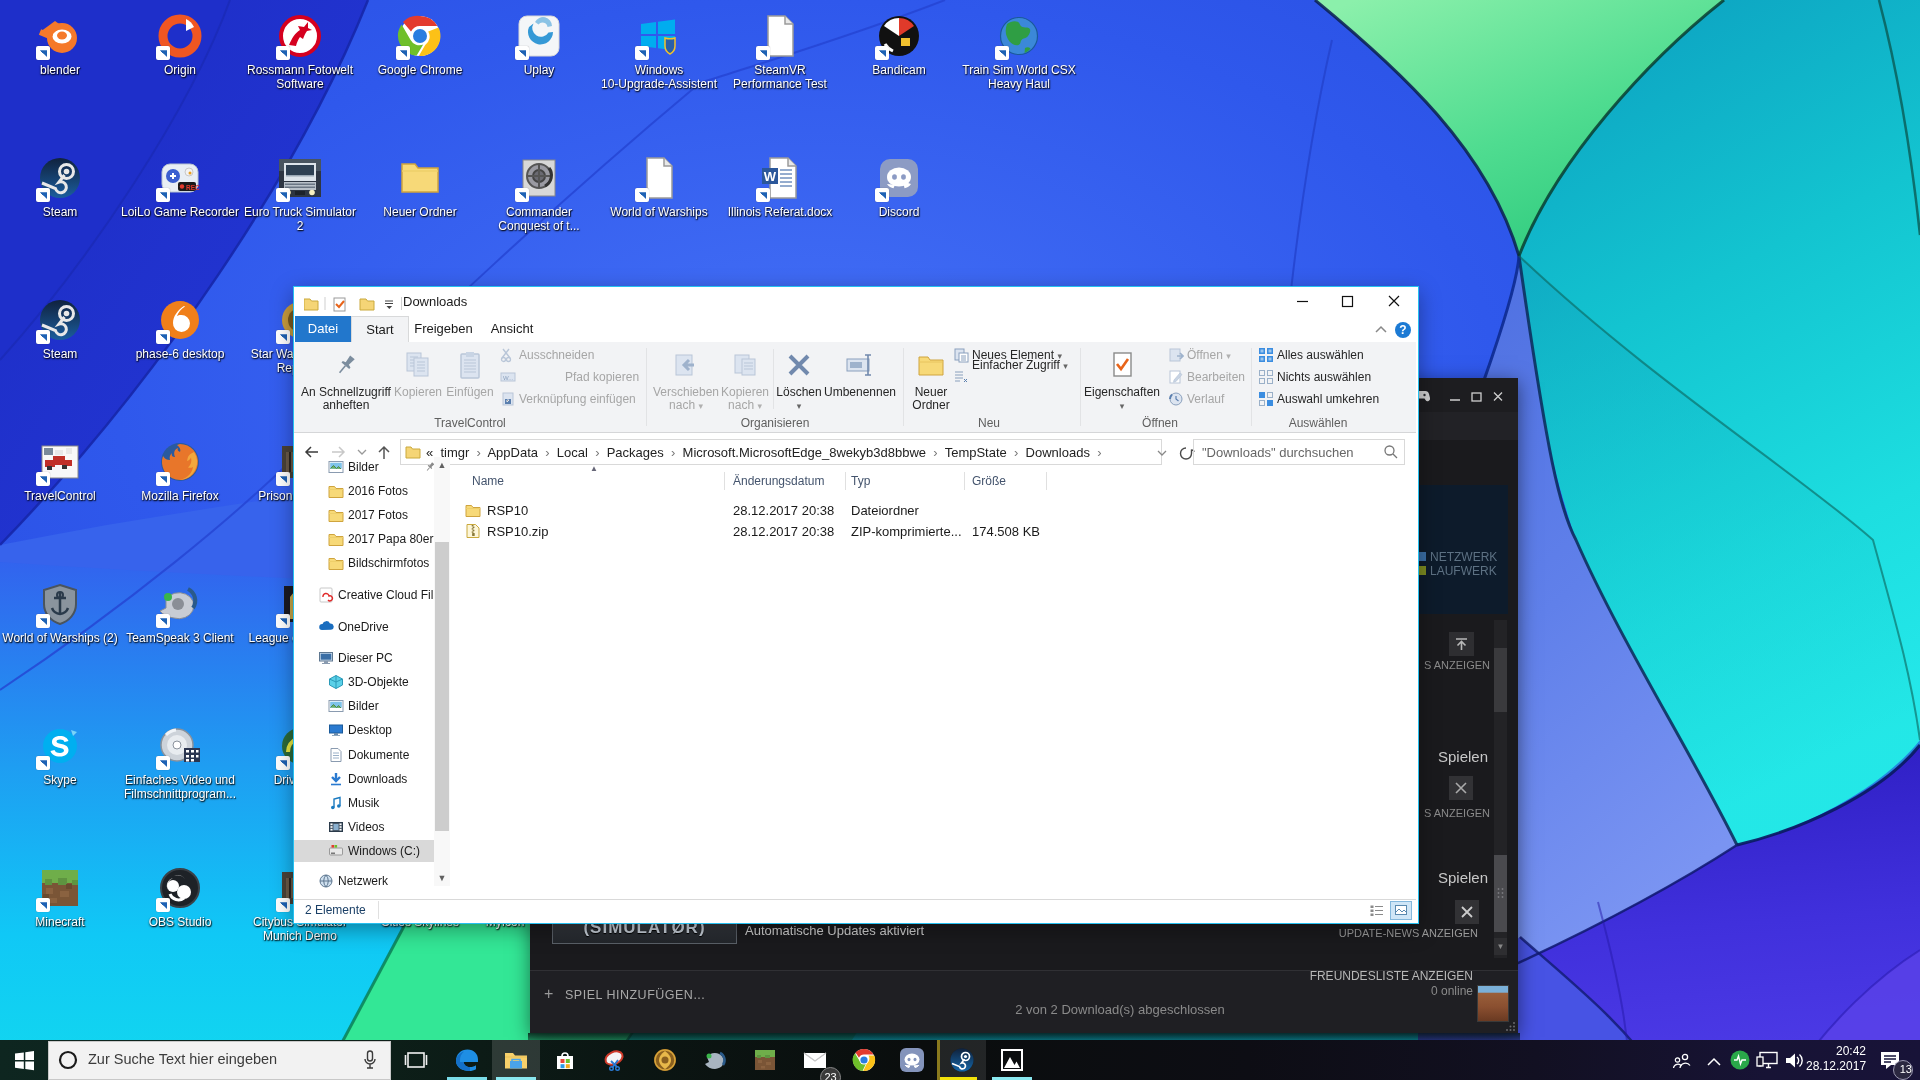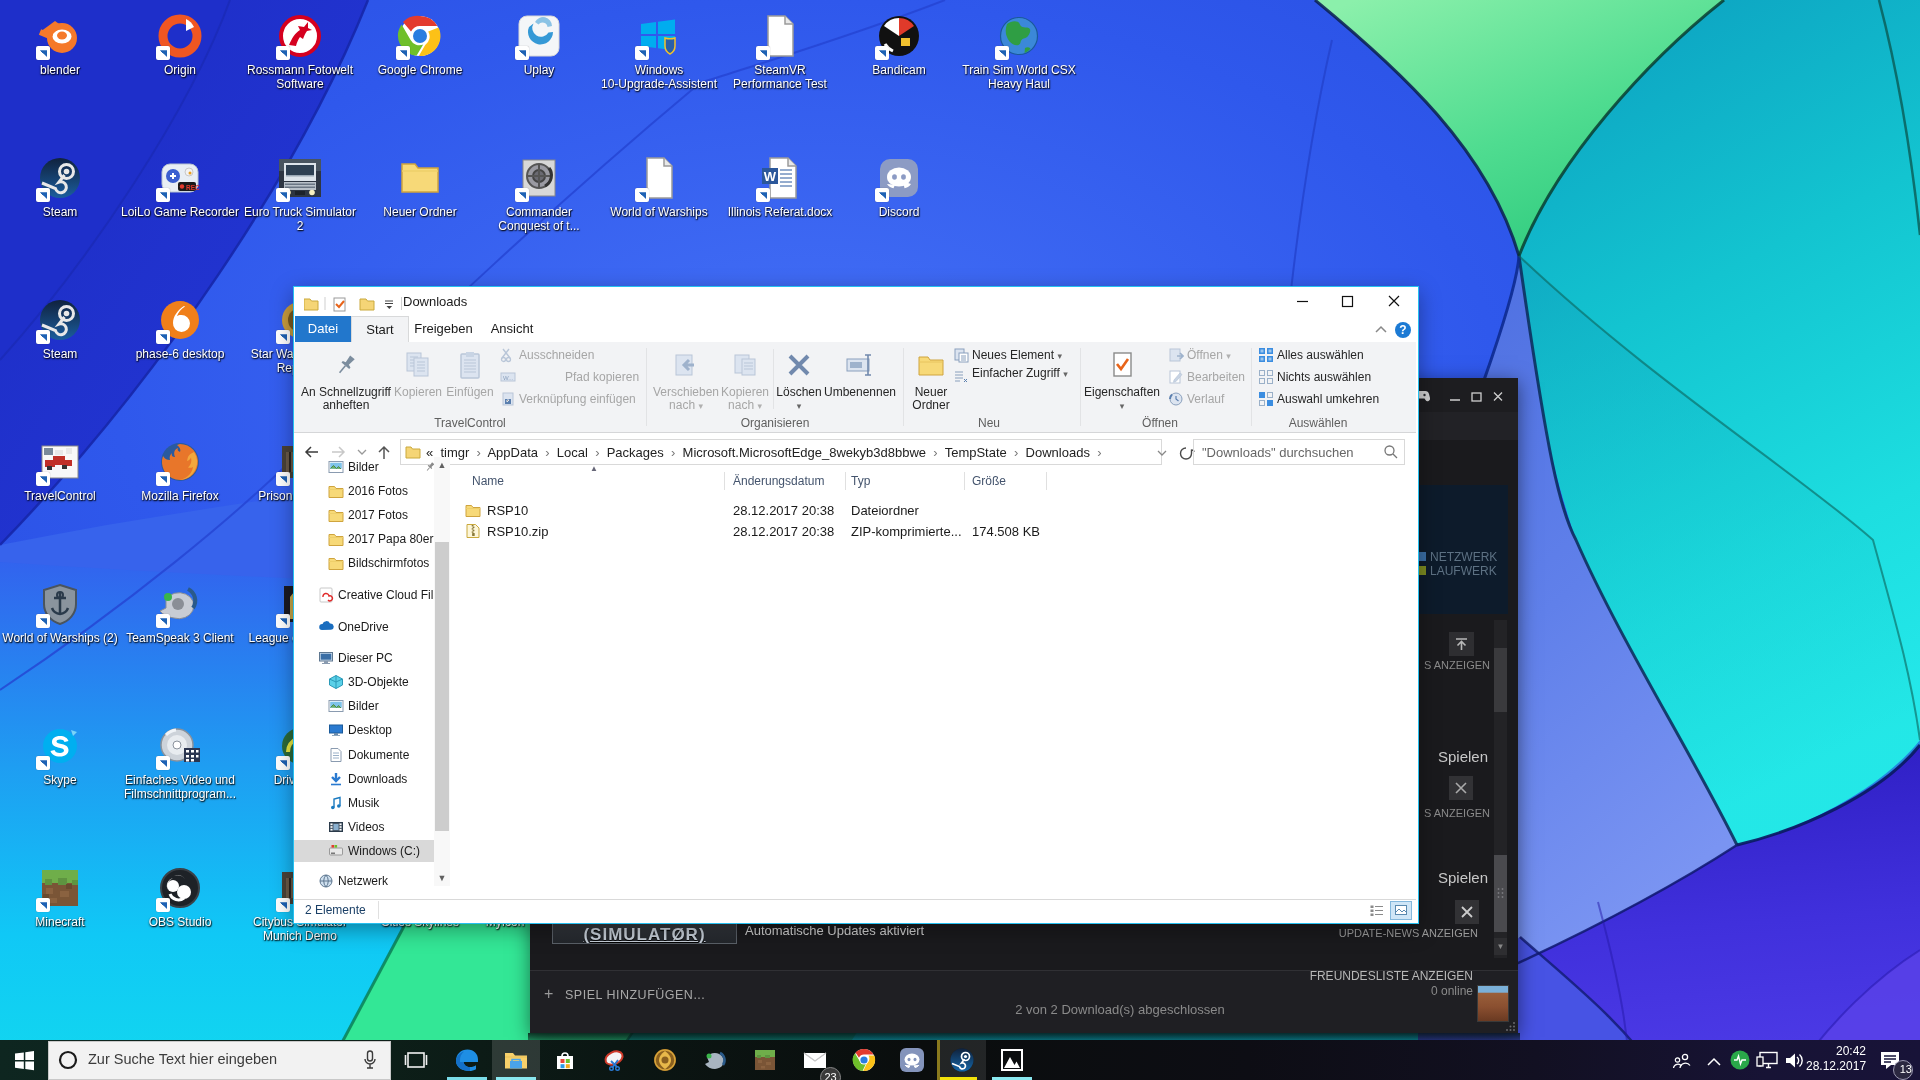--- a/index.html
+++ b/index.html
@@ -439,21 +439,21 @@
             <circle cx="8.5" cy="34" r="0.9"></circle>
             <circle cx="4.5" cy="38" r="0.9"></circle>
             <circle cx="8.5" cy="38" r="0.9"></circle>
             <circle cx="4.5" cy="42" r="0.9"></circle>
             <circle cx="8.5" cy="42" r="0.9"></circle>
           </g>
         </svg></div>
 <div class="abs" style="left:964px;top:560px;width:13px;height:17px;background:#2e2e31;color:#888;font-size:8px;text-align:center;line-height:17px;">▼</div>
 
 <div class="abs" style="left:22px;top:538px;width:185px;height:28px;background:linear-gradient(180deg,#3a3f46,#23262b);border:1px solid #5a6068;box-sizing:border-box;overflow:hidden;">
- <div style="margin-top:8px;text-align:center;font-size:17px;font-weight:bold;letter-spacing:1px;color:#c8d0da;text-shadow:0 1px 1px #000;font-family:'Liberation Sans';text-decoration:underline;">(SIMULATØR)</div>
+ <div style="margin-top:1px;text-align:center;font-size:17px;font-weight:bold;letter-spacing:1px;color:#c8d0da;text-shadow:0 1px 1px #000;font-family:'Liberation Sans';">(SIMULATØR)</div>
 </div>
 <div class="abs" style="left:215px;top:545px;font-size:13px;color:#cfcfcf;">Automatische Updates aktiviert</div>
 <div class="abs" style="left:462px;top:538px;font-size:11px;color:#b05548;overflow:hidden;height:7px;width:260px;line-height:11px;">zuletzt aktualisiert am 28.12.2017 20:38</div>
 <div class="abs" style="left:0;top:592px;width:988px;height:1px;background:#303034;"></div>
 <div class="abs" style="left:0;top:593px;width:988px;height:62px;background:#1f1f23;"></div>
 <div class="abs" style="left:14px;top:607px;font-size:16px;color:#999;">+</div>
 <div class="abs" style="left:35px;top:610px;font-size:12.5px;color:#a8a8a8;letter-spacing:0.5px;">SPIEL HINZUFÜGEN...</div>
 <div class="abs" style="left:440px;top:624px;width:300px;text-align:center;font-size:13px;color:#8a8a8a;">2 von 2 Download(s) abgeschlossen</div>
 <div class="abs" style="left:743px;top:591px;width:200px;text-align:right;font-size:12px;color:#b8b8b8;">FREUNDESLISTE ANZEIGEN</div>
 <div class="abs" style="left:743px;top:606px;width:200px;text-align:right;font-size:12px;color:#8a8a8a;">0 online</div>
@@ -594,21 +594,21 @@
             <rect x="6" y="6" width="9" height="9" fill="#fff" stroke="#8aa0bd"></rect>
             <g stroke="#8aa0bd">
               <path d="M8,9 h5 M8,11 h5 M8,13 h5"></path>
             </g>
           </svg></div>
         <div style="position:absolute;left:678px;top:6px;color:#262626;white-space:nowrap;">Neues Element <span style="font-size:9px;color:#666;">▾</span></div>
         <div style="position:absolute;left:659px;top:27px;width:16px;height:16px;"><svg width="16" height="16" viewBox="0 0 16 16">
             <path d="M2,3 h8 M2,6 h8 M2,9 h8 M2,12 h5" stroke="#8aa0bd"></path>
             <path d="M11,10 l3,3 M14,10 l-3,3" stroke="#5b7fae"></path>
           </svg></div>
-        <div style="position:absolute;left:678px;top:24px;color:#262626;white-space:nowrap;">Einfacher Zugriff <span style="font-size:9px;color:#666;">▾</span></div>
+        <div style="position:absolute;left:678px;top:16px;color:#262626;white-space:nowrap;">Einfacher Zugriff <span style="font-size:9px;color:#666;">▾</span></div>
         <div style="position:absolute;left:615px;top:74px;width:160px;text-align:center;color:#5f5f5f;">Neu</div>
         <div style="position:absolute;left:786px;top:6px;width:1px;height:78px;background:#e2e3e5;"></div>
         <div style="position:absolute;left:812px;top:7px;width:32px;height:32px;"><svg width="32" height="32" viewBox="0 0 32 32">
             <rect x="8" y="4" width="17" height="23" fill="#fff" stroke="#8a8a8a" stroke-width="1.4"></rect>
             <path d="M11,15 l4,5 7,-10" stroke="#e8641a" stroke-width="2.6" fill="none"></path>
           </svg></div>
         <div style="position:absolute;left:783.0px;top:44px;width:90px;text-align:center;color:#262626;line-height:13px;">Eigenschaften</div>
         <div style="position:absolute;left:783.0px;top:57px;width:90px;text-align:center;color:#262626;line-height:13px;"><span style="font-size:9px;color:#666;">▾</span></div>
         <div style="position:absolute;left:874px;top:5px;width:16px;height:16px;"><svg width="16" height="16" viewBox="0 0 16 16">
             <rect x="2" y="2" width="10" height="12" fill="#dce4f0" stroke="#b9c6d8"></rect>

